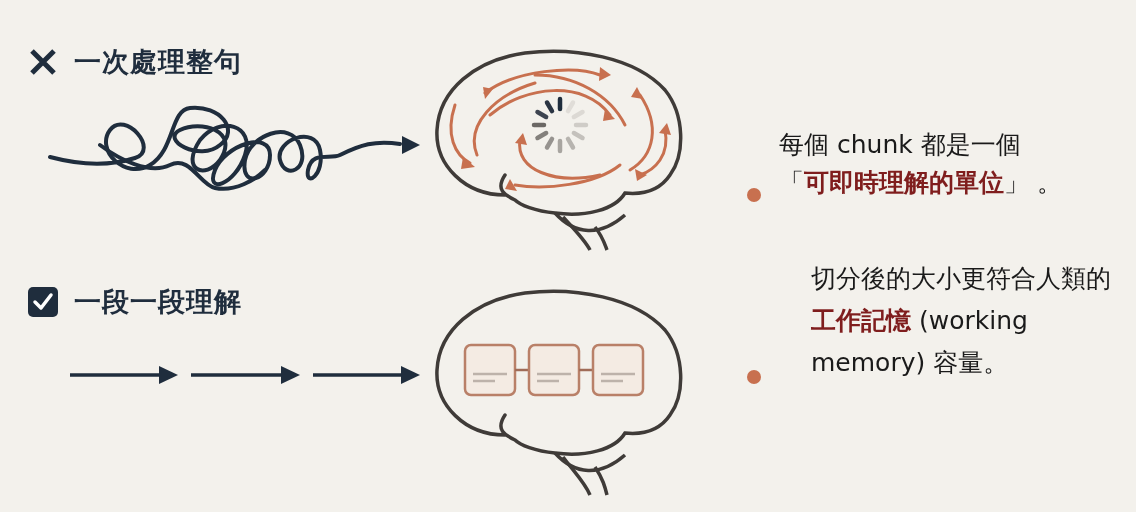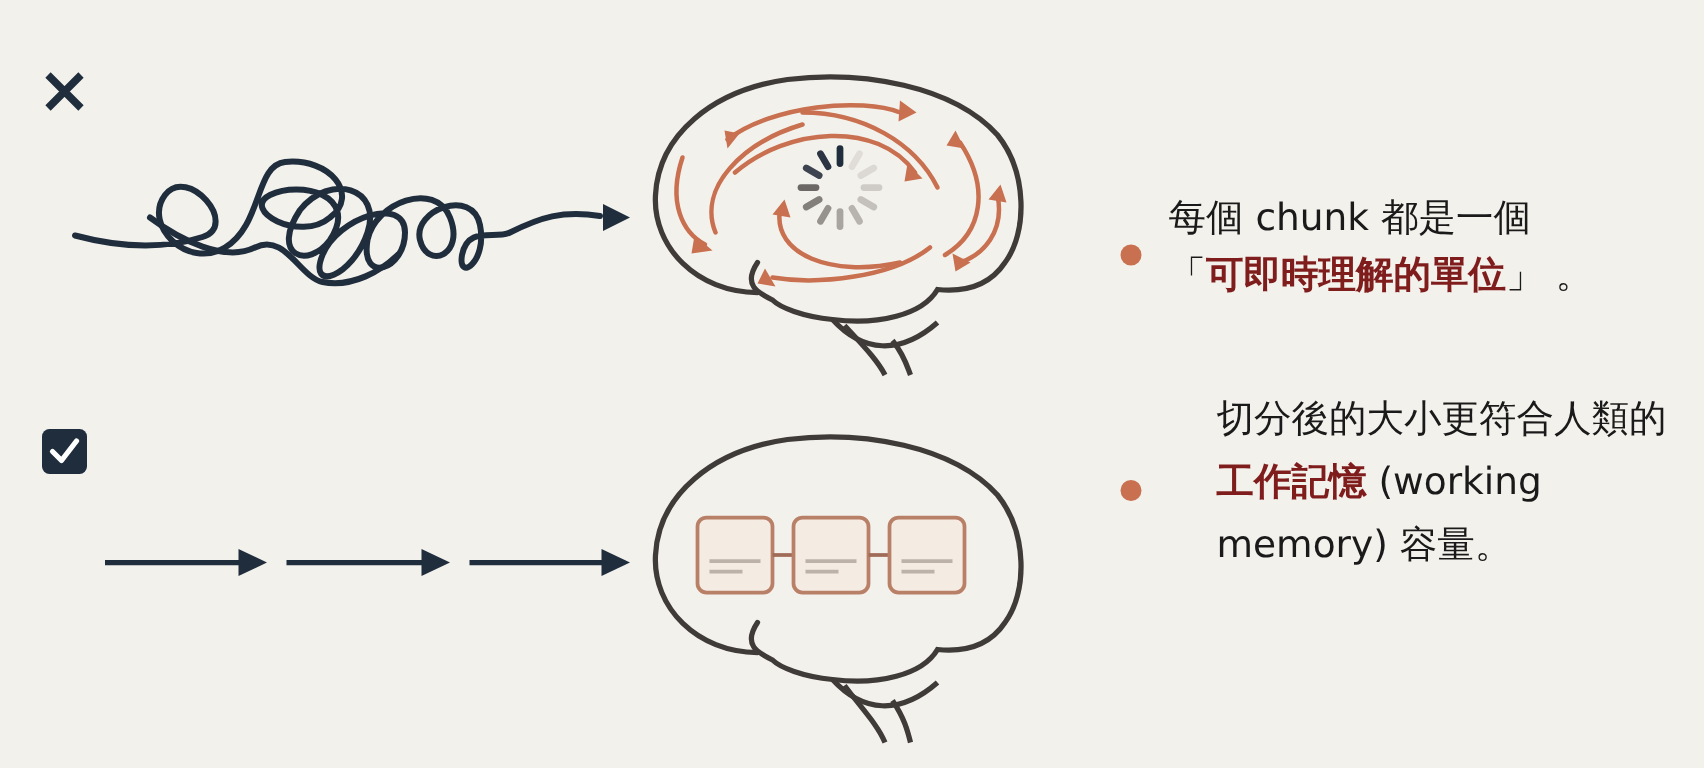--- a/index.html
+++ b/index.html
@@ -10,35 +10,36 @@
     color: #1c2533;
     position: relative;
   }
   .abs { position: absolute; }
   .heading {
     display: flex; align-items: center; gap: 14px;
     font-size: 27px; font-weight: bold; color: #1f2d3d; letter-spacing: 1px;
   }
   .heading .mark { width: 34px; height: 34px; display: flex; align-items: center; justify-content: center; }
   .bullets { left: 745px; width: 370px; font-size: 25px; line-height: 38px; color: #1a1a1a; }
-  .bullet { display: flex; align-items: center; }
+  .bullet { display: flex; align-items: flex-end; }
   .dot { width: 14px; height: 14px; border-radius: 50%; background: #c8704f; flex: 0 0 14px; margin: 12px 18px 0 2px; }
   .bullet-text { flex: 1; }
   .hl { font-weight: bold; color: #7f1d1d; }
   svg { overflow: visible; }
 </style>
 </head>
 <body>
 
 <div class="abs heading" style="left:26px; top:44px;">
   <span class="mark">
     <svg width="30" height="30" viewBox="0 0 30 30">
       <path d="M4 4 L26 26 M26 4 L4 26" stroke="#1f2d3d" stroke-width="5" stroke-linecap="butt"></path>
     </svg>
   </span>
+  <span>一次處理整句</span>
 </div>
 
 <svg class="abs" style="left:40px; top:100px;" width="390" height="110" viewBox="0 0 390 110">
   <path fill="none" stroke="#1f2d3d" stroke-width="4" stroke-linecap="round" d="M10 57 C40 65 70 66 95 58 C120 50 85 10 70 30 C55 50 85 80 110 65 C135 50 130 10 150 8 C180 5 200 30 180 45 C160 62 120 40 140 30 C160 20 200 30 180 60 C165 80 140 70 160 40 C180 15 215 25 205 55 C195 85 165 95 175 70 C185 45 230 30 230 55 C230 80 200 90 205 60 C210 35 250 20 260 45 C270 70 245 80 240 60 C235 40 275 25 280 50 C285 75 265 88 268 70 C272 50 290 60 300 55 C320 45 335 40 360 44"></path>
   <path fill="none" stroke="#1f2d3d" stroke-width="4" stroke-linecap="round" d="M60 45 C80 60 110 75 130 65 C150 55 160 85 175 88 C195 92 215 80 225 70"></path>
   <polygon points="362,36 380,45 362,54" fill="#1f2d3d"></polygon>
 </svg>
 
 <svg class="abs" style="left:425px; top:45px;" width="270" height="205" viewBox="0 0 270 205">
   <path fill="none" stroke="#3f3b38" stroke-width="3.5" stroke-linecap="round" d="M80 150 C40 150 10 120 12 85 C14 45 50 15 100 8 C150 2 210 12 240 45 C260 70 260 110 245 130 C235 145 220 150 200 148 C190 165 160 172 130 168 C110 166 95 160 90 155 C80 150 70 145 80 130"></path>
@@ -83,20 +84,21 @@
   </g>
 </svg>
 
 <div class="abs heading" style="left:26px; top:284px;">
   <span class="mark">
     <svg width="32" height="32" viewBox="0 0 32 32">
       <rect x="1" y="1" width="30" height="30" rx="5" fill="#1f2d3d"></rect>
       <path d="M8 16 L14 22 L24 9" stroke="#ffffff" stroke-width="3.5" fill="none" stroke-linecap="round" stroke-linejoin="round"></path>
     </svg>
   </span>
+  <span>一段一段理解</span>
 </div>
 
 <svg class="abs" style="left:65px; top:364px;" width="360" height="22" viewBox="0 0 360 22">
   <g>
     <line x1="5" y1="11" x2="96" y2="11" stroke="#1f2d3d" stroke-width="3.5"></line>
     <polygon points="94,2 113,11 94,20" fill="#1f2d3d"></polygon>
   </g>
   <g>
     <line x1="126" y1="11" x2="218" y2="11" stroke="#1f2d3d" stroke-width="3.5"></line>
     <polygon points="216,2 235,11 216,20" fill="#1f2d3d"></polygon>

